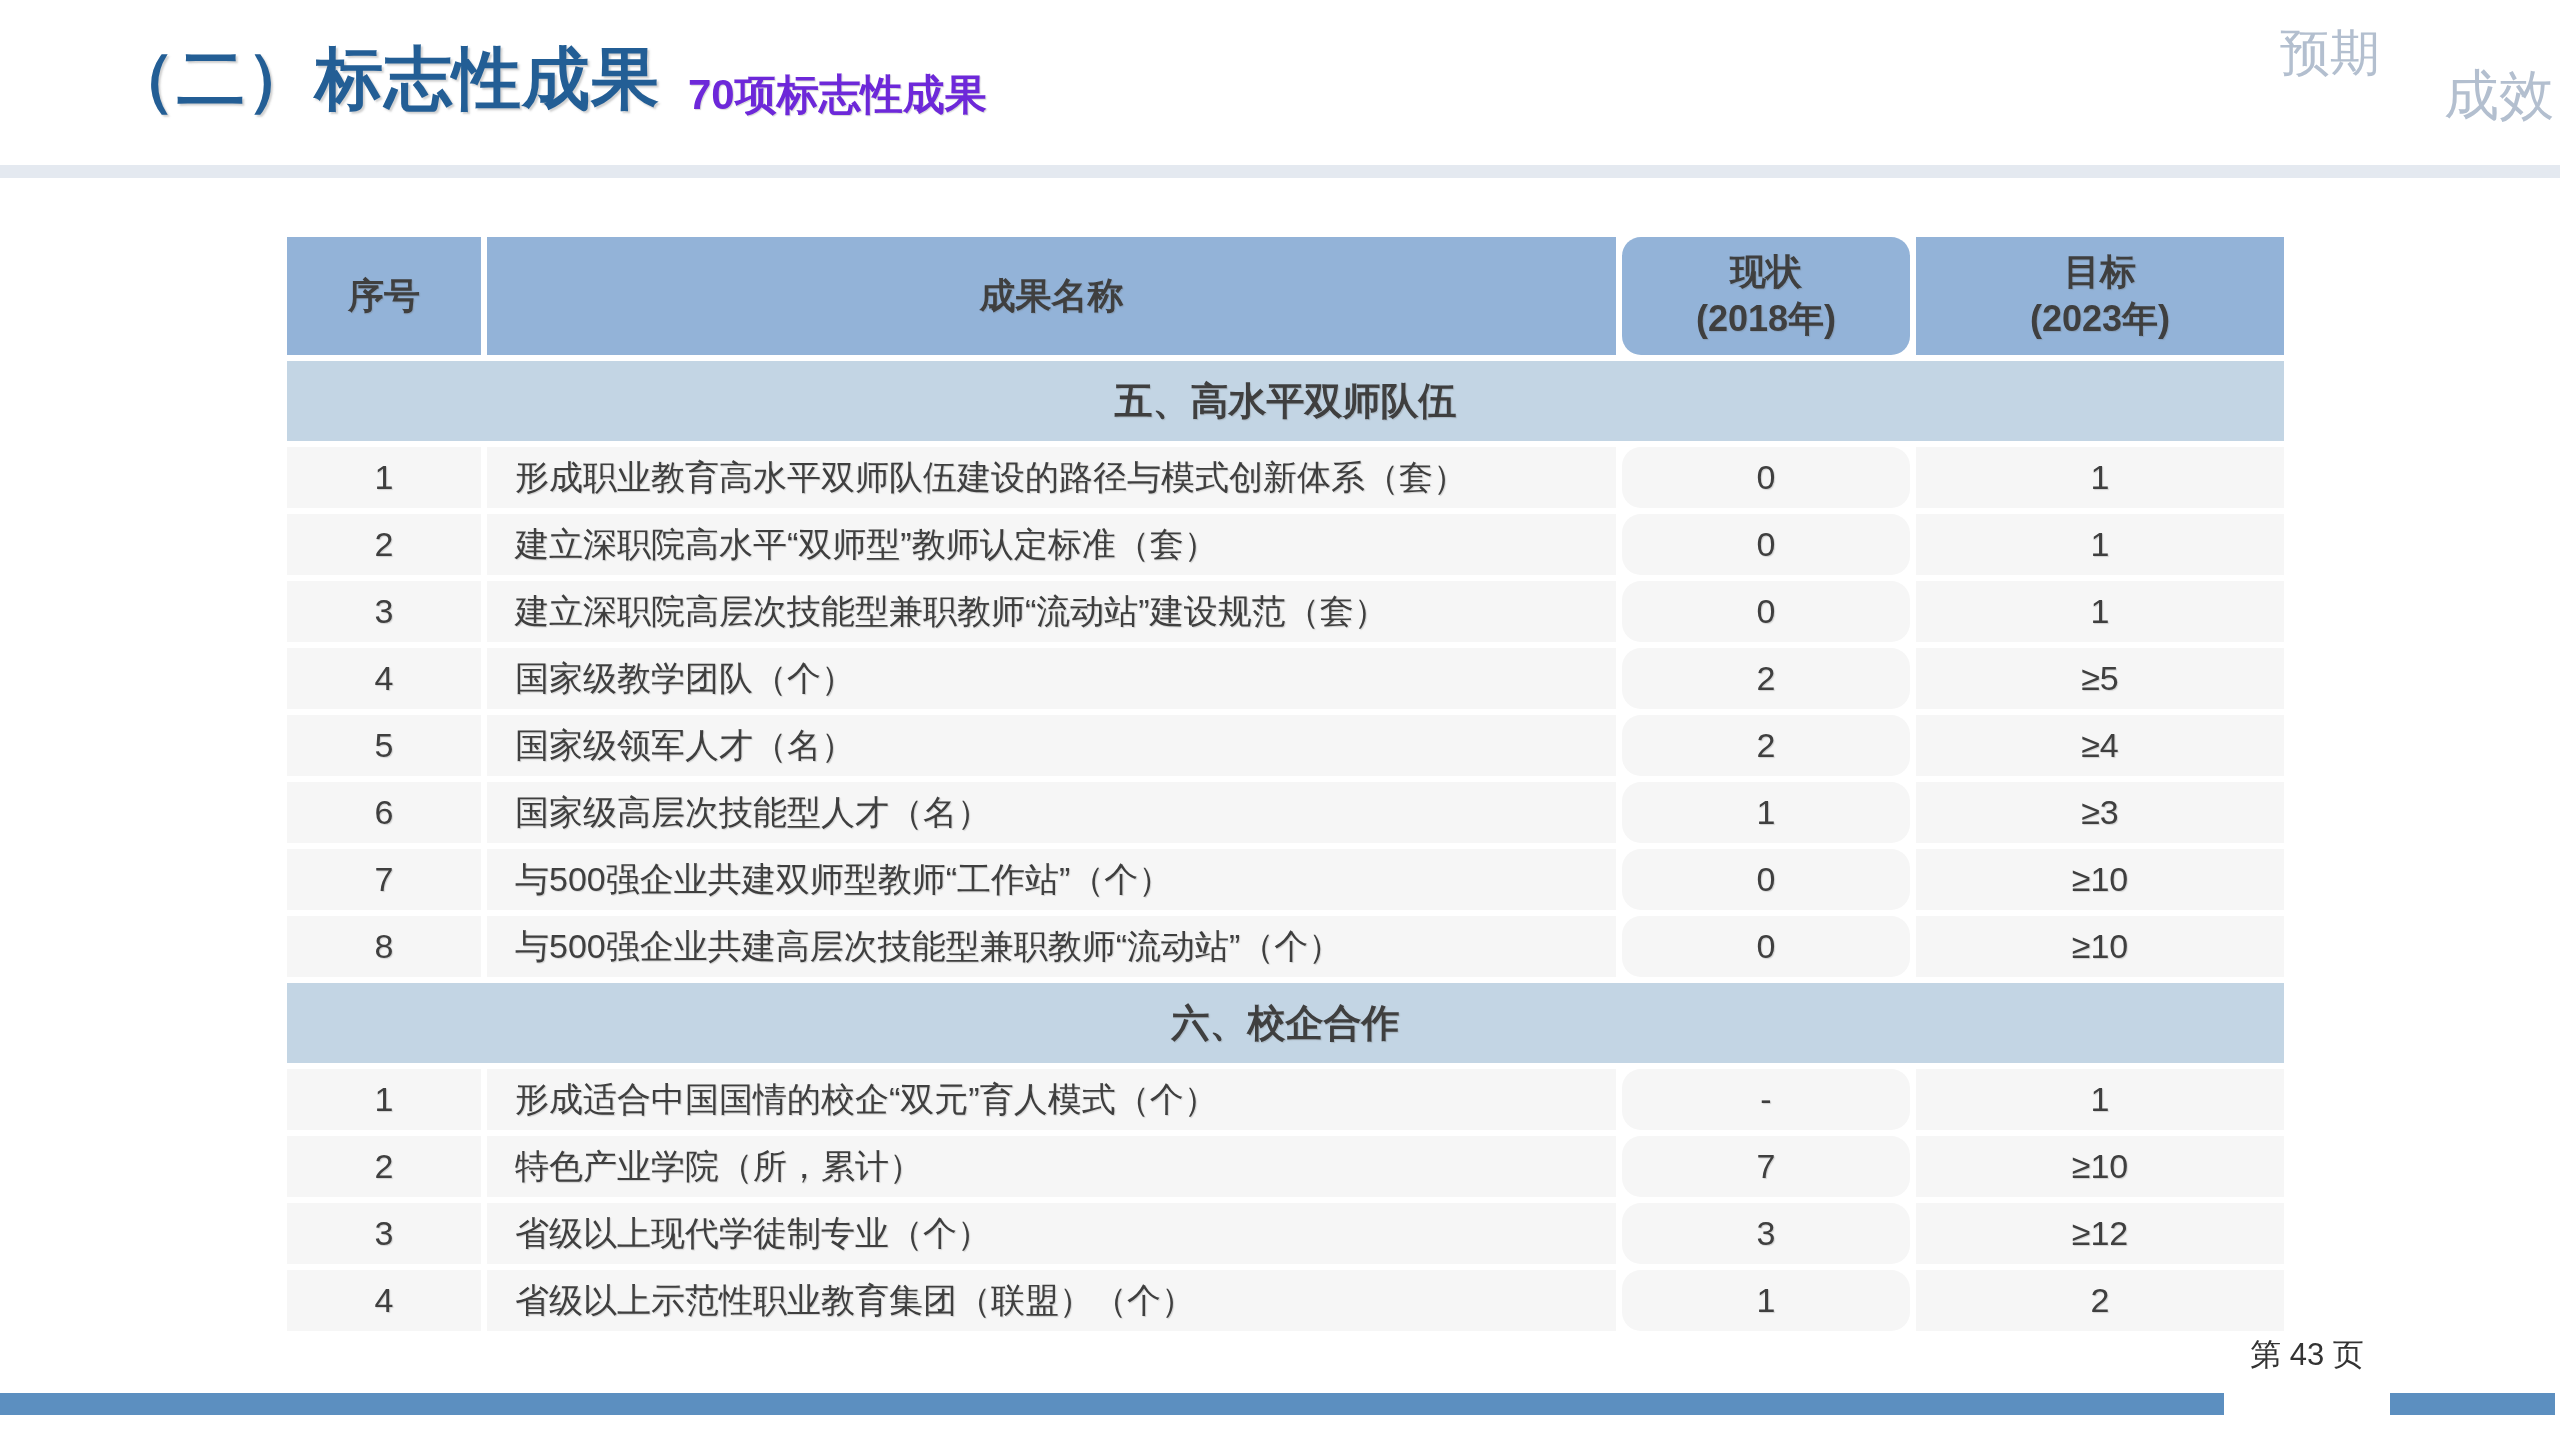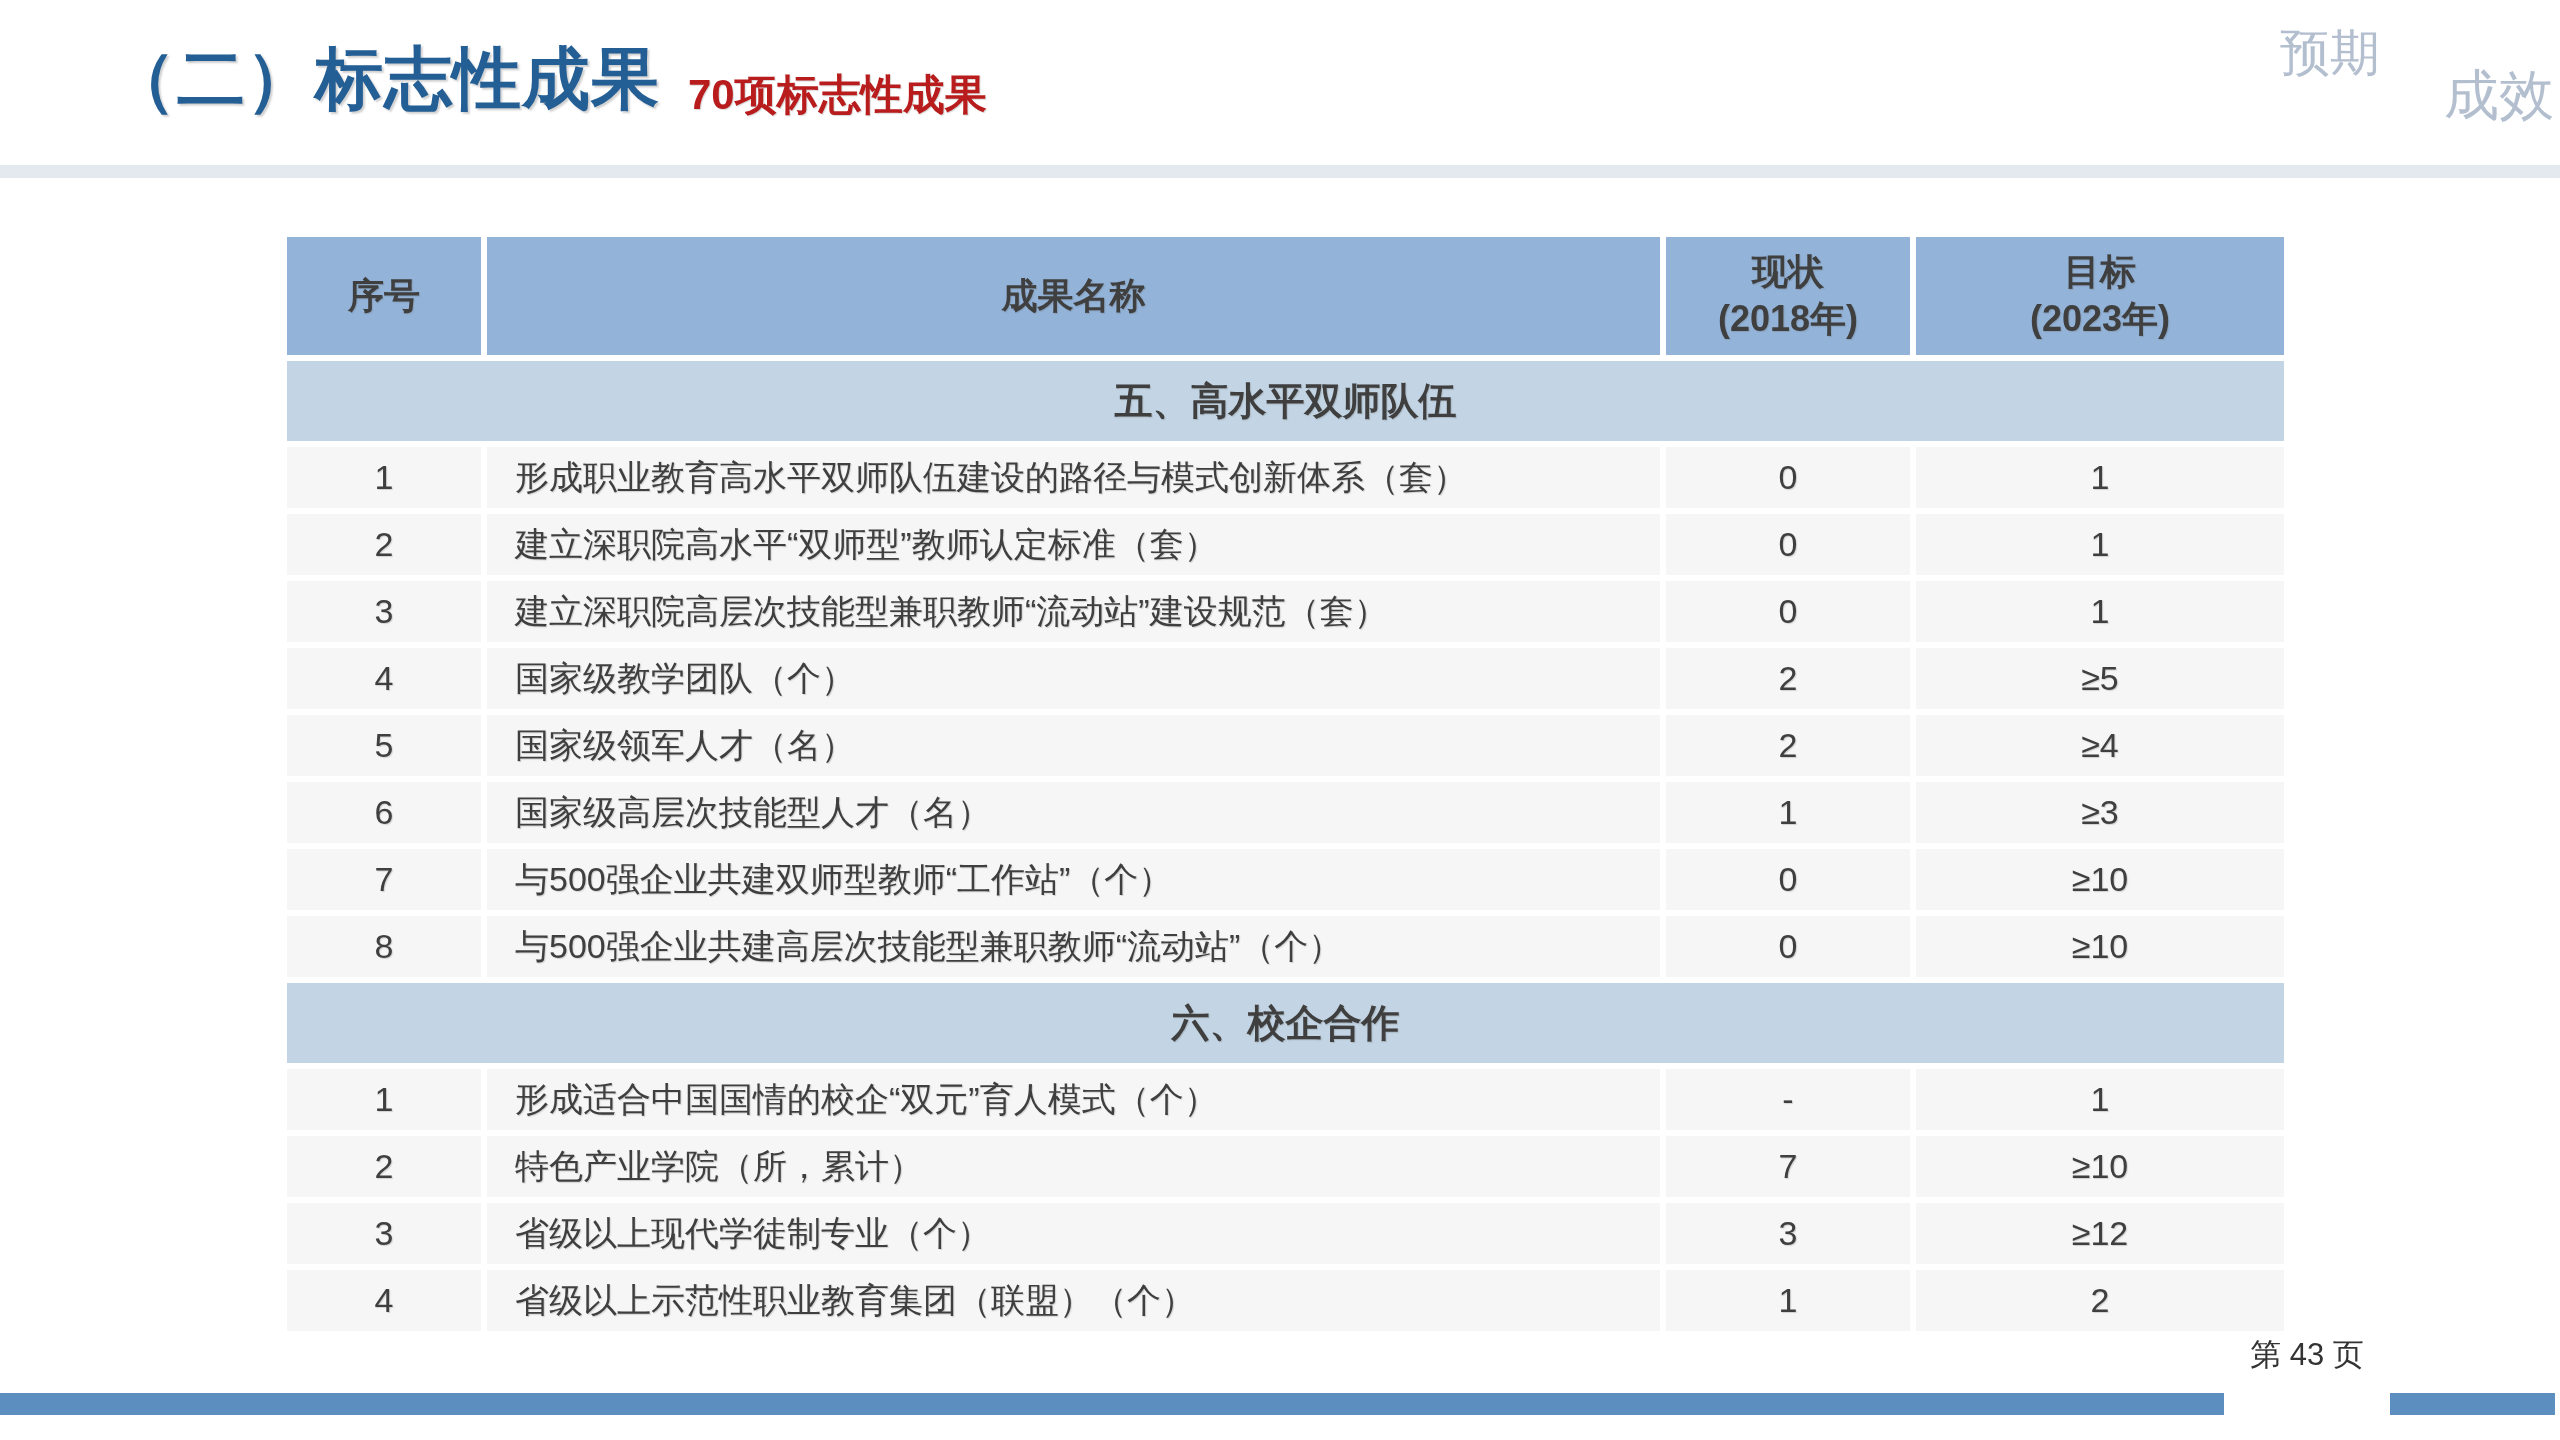--- a/index.html
+++ b/index.html
@@ -13,21 +13,21 @@
   
   .title {
     position:absolute; left:108px; top:38px;
     font-size:68px; font-weight:bold; color:var(--title-blue,#235e95);
     line-height:1.2; letter-spacing:1px;
     text-shadow:2px 2px 2px rgba(120,120,120,0.35);
     white-space:nowrap;
   }
   .subtitle {
     position:absolute; left:688px; top:70px;
-    font-size:42px; font-weight:bold; color:#b91c1c;
+    font-size:42px; font-weight:bold; color:#6d28d9;
     line-height:1.2; text-shadow:1px 1px 1px rgba(120,120,120,0.3);
     white-space:nowrap;
   }
   .corner-mark {
     position:absolute; left:2270px; top:28px; width:290px;
     color:var(--corner-gray,#b3bfcf); font-weight:normal; line-height:1;
   }
   .corner-l1 { font-size:50px; text-align:left; padding-left:10px; }
   .corner-l2 { font-size:55px; text-align:right; margin-top:-10px; padding-right:6px; }
   .divider {
@@ -42,21 +42,21 @@
   }
   .t-row { display:flex; gap:6px;justify-content:flex-end; }
   .cell {
     background:var(--row-bg,#f6f6f6); color:#3f3f3f;
     display:flex; align-items:center; justify-content:center;
     box-sizing:border-box; font-size:34px; height:61px;
     text-shadow:1px 1px 1px rgba(100,100,100,0.25);
   }
   .c1 { width:194px; }
   .c2 { flex:1; justify-content:flex-start; padding-left:28px; }
-  .c3 { width:244px; }
+  .c3 { width:288px;border-radius:19px; }
   .c4 { width:368px; }
   .t-header .cell {
     background:var(--header-bg,#93b3d8); height:118px;
     font-weight:bold; font-size:36px; line-height:1.3;
     white-space:pre-line; text-align:center;
   }
   .t-header .c2 { justify-content:center; padding-left:0; }
   .section-cell {
     width:100%; height:80px; background:var(--section-bg,#c3d5e4);
     font-weight:bold; font-size:38px;

